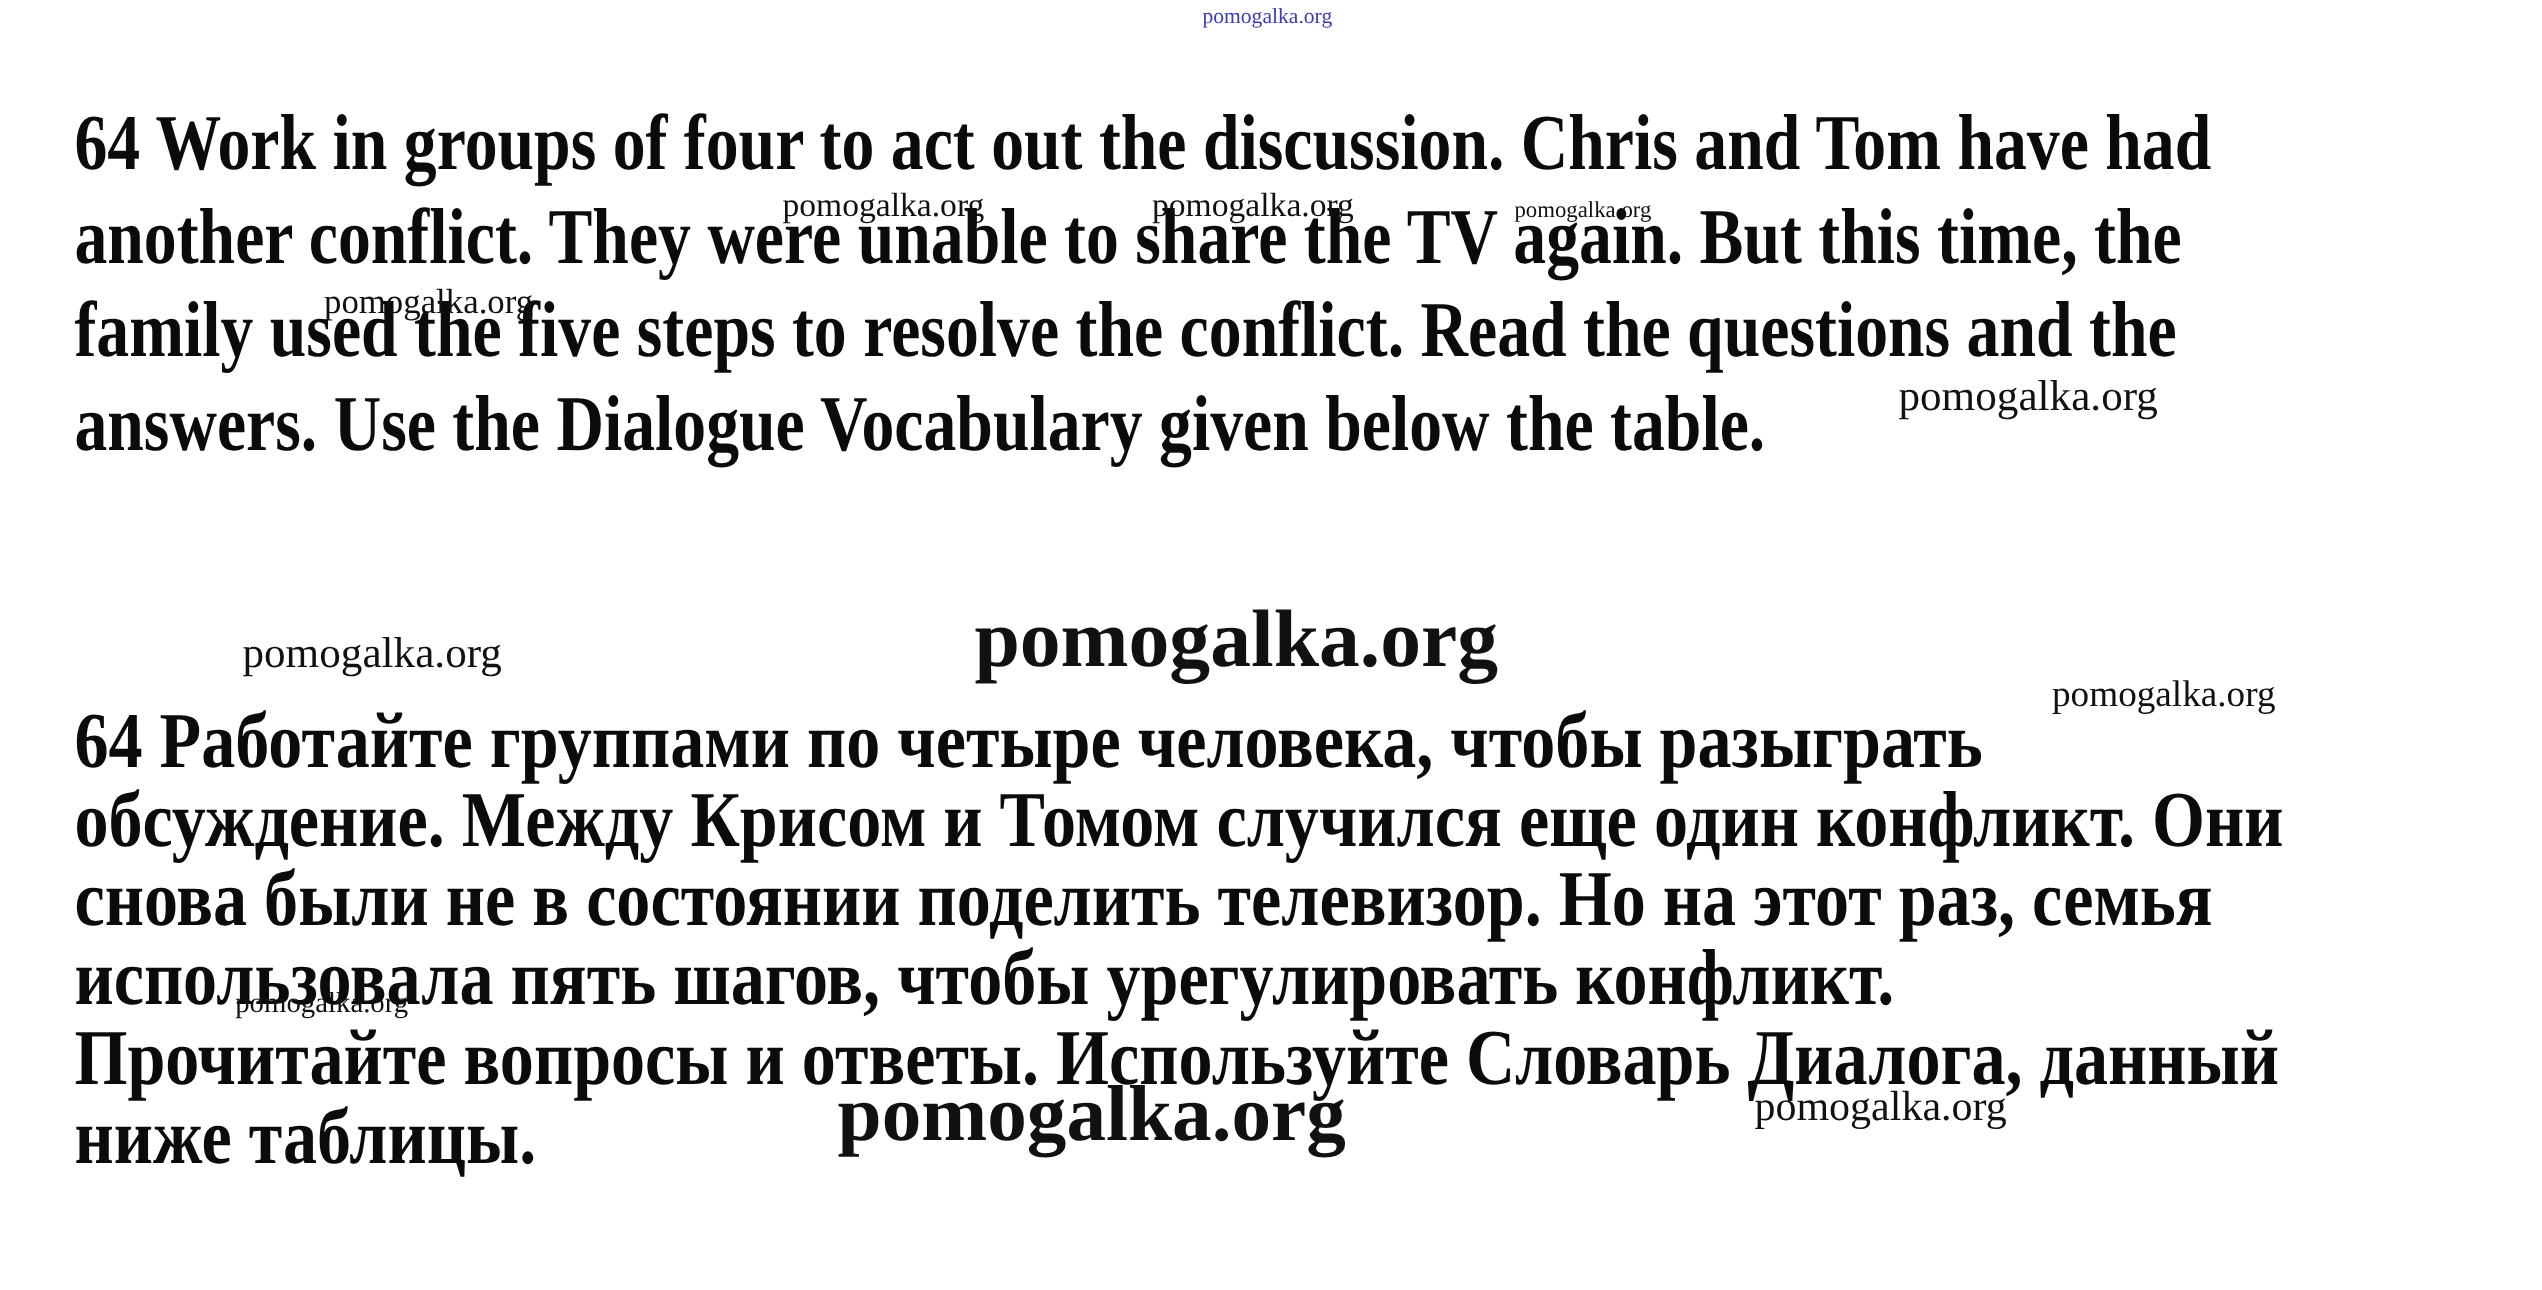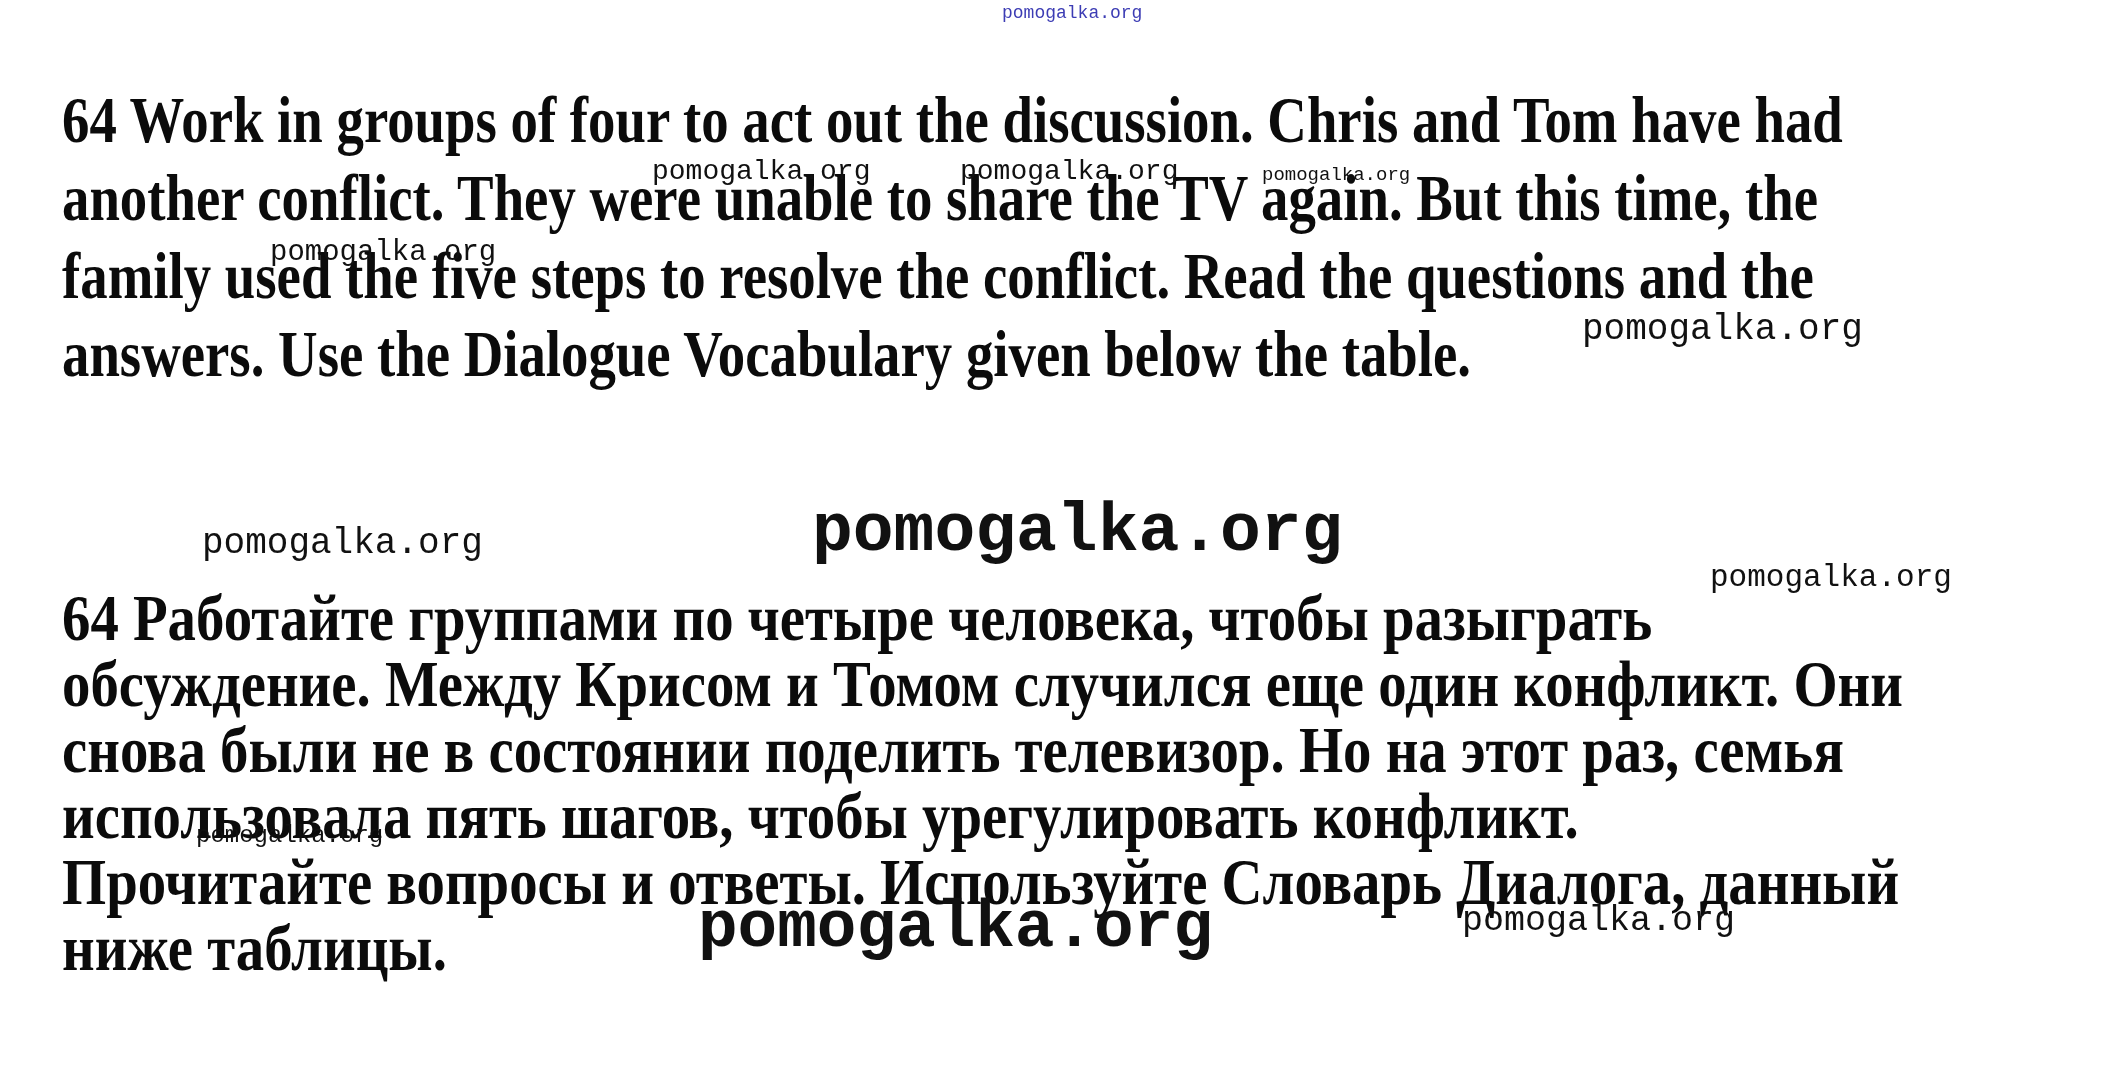--- a/index.html
+++ b/index.html
@@ -34,21 +34,21 @@
     top: 585px;
     font-size: 66px;
     line-height: 66px;
     transform: scaleX(0.86);
   }
   .text-line { white-space: nowrap; }
 
   
   .wm {
     position: absolute;
-    font-family: Liberation Mono, monospace;
+    font-family: Liberation Serif, serif;
     color: #111111;
     white-space: nowrap;
     line-height: 1;
   }
   .wm-blue { color: #3C3CB4; }
   .w1  { left: 1002px; top: 4px;   font-size: 18px; }
   .w2  { left: 652px;  top: 158px; font-size: 28px; }
   .w3  { left: 960px;  top: 158px; font-size: 28px; }
   .w4  { left: 1262px; top: 166px; font-size: 19px; }
   .w5  { left: 270px;  top: 238px; font-size: 29px; }

